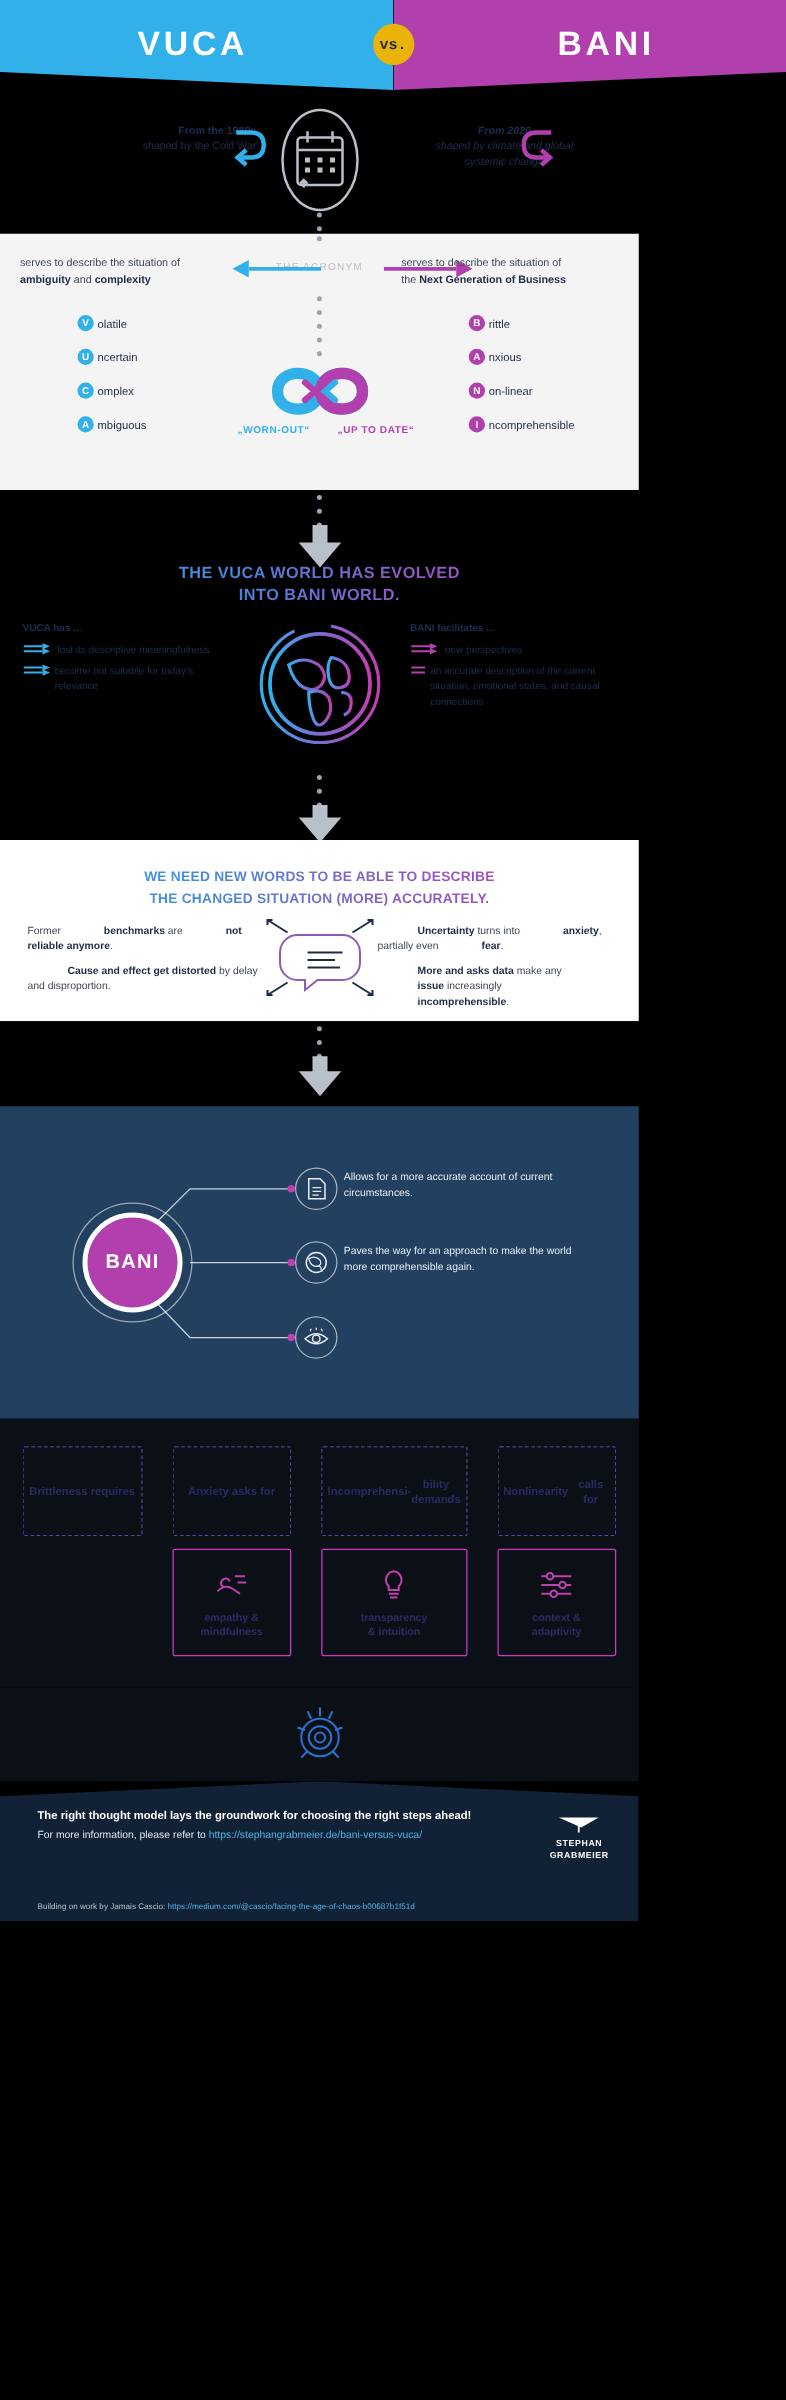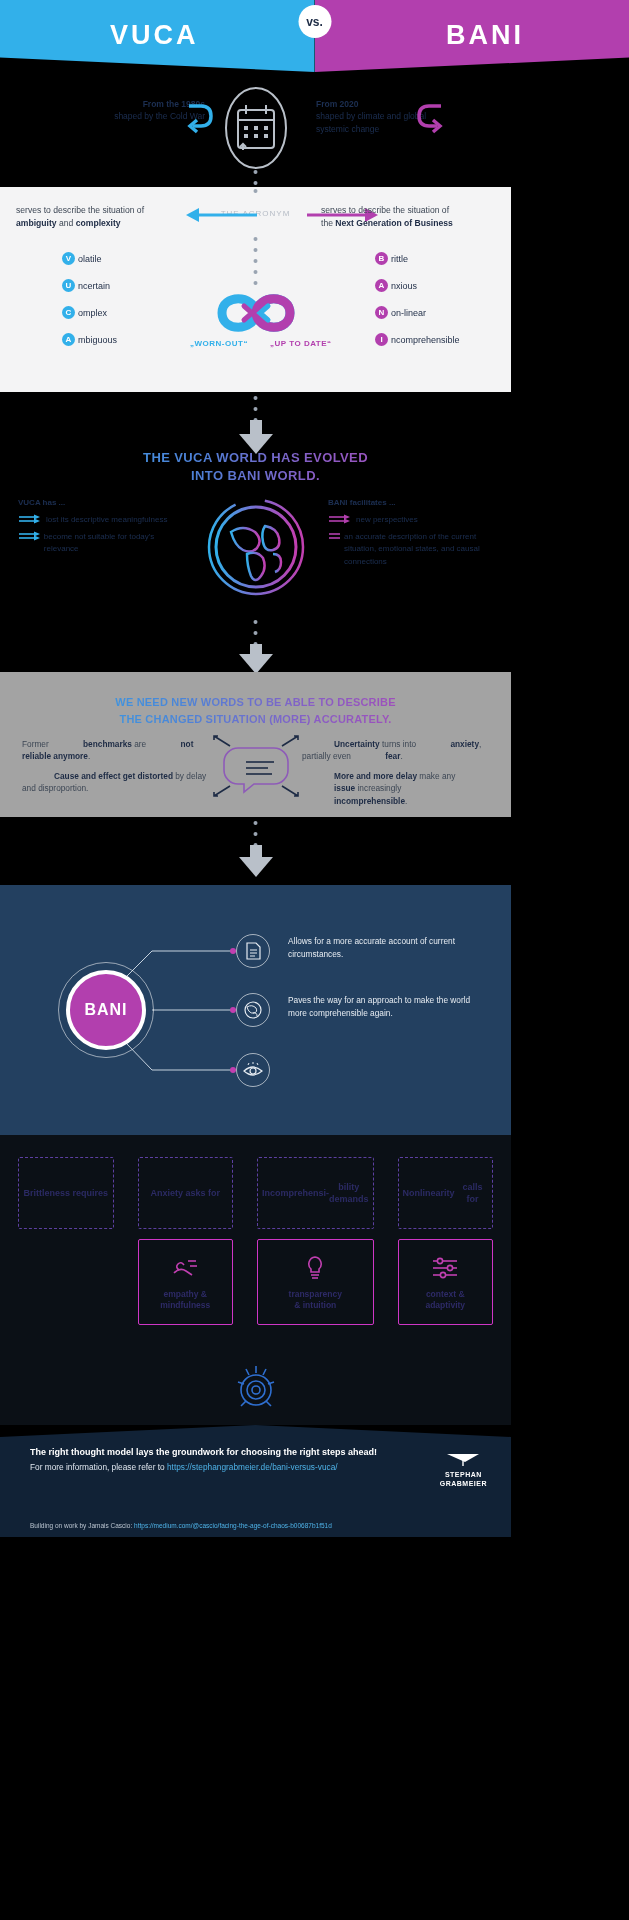--- a/index.html
+++ b/index.html
@@ -21,24 +21,24 @@
     clip-path: polygon(0 0, 100% 0, 100% 100%, 0 80%); }
   .hdr-right { right:0; background:#b23fae;
     clip-path: polygon(0 0, 100% 0, 100% 80%, 0 100%); }
   .hdr-title {
     position:absolute; top:20px; color:#fff; font-weight:bold;
     font-size:27px; letter-spacing:3px;
   }
   .hdr-title.l { left:110px; }
   .hdr-title.r { right:105px; }
   .vs-badge {
-    position:absolute; left:50%; top:5px; transform:translateX(-50%);
-    width:33px; height:33px; border-radius:50%; background:#ffffff;
+    position:absolute; left:50%; top:19px; transform:translateX(-50%);
+    width:33px; height:33px; border-radius:50%; background:#eab308;
     display:flex; align-items:center; justify-content:center;
-    color:#1d2b45; font-weight:bold; font-size:12px; z-index:5;
+    color:#1d2b45; font-weight:bold; font-size:12px; z-index:5;font-family:Liberation Mono, monospace;
   }
 
   
   .band-dark  { background:#000; position:relative; }
 
   .dots-v {
     position:absolute; left:50%; transform:translateX(-50%);
     width:5px; display:flex; flex-direction:column; gap:7px; align-items:center;
   }
   .dots-v i { width:4px; height:4px; border-radius:50%; background:#9aa4b2; display:block; }
@@ -50,21 +50,21 @@
   }
   .arrow-stem {
     position:absolute; left:50%; transform:translateX(-50%);
     width:12px; background:#b9c0c9;
   }
 
   
   .timeline { position:relative; height:115px; }
   .tl-text { position:absolute; font-size:8.5px; line-height:1.45; color:#1c2f52; }
   .tl-left  { left:55px;  top:26px; width:150px; text-align:right; }
-  .tl-right { right:20px; top:26px; width:175px; text-align:left; }
+  .tl-right { right:20px; top:26px; width:175px; text-align:center;font-style:italic; }
   .tl-text b { font-weight:bold; }
   .cal-wrap { position:absolute; left:50%; top:6px; transform:translateX(-50%); }
 
   
   .acronym { position:relative; height:205px; background:#f4f4f5; }
   .acr-desc { position:absolute; top:17px; font-size:8.6px; color:#3c4654; line-height:1.5; }
   .acr-desc.l { left:16px; width:175px; text-align:left; }
   .acr-desc.r { right:10px; width:180px; text-align:left; }
   .acr-desc b { color:#1d2b45; font-weight:bold; }
   .acr-mid {
@@ -101,21 +101,21 @@
     -webkit-background-clip:text; background-clip:text; color:transparent;
   }
   .globe-wrap { position:absolute; left:50%; top:100px; transform:translateX(-50%); }
   .evo-col { position:absolute; top:105px; font-size:8px; color:#1c2f52; line-height:1.55; }
   .evo-col.l { left:18px; width:160px; }
   .evo-col.r { right:8px; width:175px; }
   .evo-title { font-weight:bold; margin-bottom:5px; }
   .evo-row { display:flex; gap:4px; margin-bottom:4px; align-items:flex-start; }
 
   
-  .words { position:relative; height:145px; background:#a3a3a3; }
+  .words { position:relative; height:145px; background:#ffffff; }
   .words-head {
     position:absolute; top:22px; left:0; width:100%; text-align:center;
     font-size:11px; font-weight:bold; line-height:1.55; letter-spacing:.2px;
     background:linear-gradient(90deg,#2fa9e8 0%,#4a86d8 35%,#8a5cc4 62%,#b93fae 100%);
     -webkit-background-clip:text; background-clip:text; color:transparent;
   }
   .w-txt { position:absolute; font-size:8.3px; color:#3c4654; line-height:1.5; }
   .w-txt b { color:#1d2b45; font-weight:bold;padding-left:32px; }
   .w-tl { left:22px; top:66px; width:190px; }
   .w-bl { left:22px; top:98px; width:190px; }
@@ -134,21 +134,21 @@
   .bani-ring {
     position:absolute; left:58px; top:77px; width:96px; height:96px;
     border-radius:50%; border:1px solid rgba(255,255,255,.55);
   }
   .ben-node {
     position:absolute; left:236px; width:34px; height:34px; border-radius:50%;
     border:1px solid rgba(255,255,255,.6);
     display:flex;align-items:center;justify-content:center;
   }
   .ben-dot { position:absolute; left:230px; width:6px;height:6px;border-radius:50%;background:#c23fb0;}
-  .ben-txt { position:absolute; left:288px; font-size:8.3px; color:#e7ecf2; line-height:1.55; width:190px; }
+  .ben-txt { position:absolute; left:275px; font-size:8.3px; color:#e7ecf2; line-height:1.55; width:190px; }
 
   
   .grid4 { position:relative; height:215px; background:#0b1016; padding:22px 18px; }
   .g4-row { display:flex; gap:24px; }
   .g4-col { flex:1; }
   .g4-top {
     border:1px dashed #5c3fa0; border-radius:2px; height:72px;
     display:flex; align-items:center; justify-content:center; text-align:center;
     font-size:9px; font-weight:bold; color:#2b2a63; line-height:1.35; padding:4px;
   }
@@ -407,21 +407,21 @@
     <div class="w-txt w-tl">
       <span>Former </span><b>benchmarks</b><span> are </span><b>not reliable anymore</b><span>.</span>
     </div>
     <div class="w-txt w-bl">
       <b>Cause and effect get distorted</b><span> by delay and disproportion.</span>
     </div>
     <div class="w-txt w-tr">
       <b>Uncertainty</b><span> turns into </span><b>anxiety</b><span>, partially even </span><b>fear</b><span>.</span>
     </div>
     <div class="w-txt w-br">
-      <b>More and more delay</b><span> make any </span><b>issue</b><span> increasingly </span><b>incomprehensible</b><span>.</span>
+      <b>More and asks data</b><span> make any </span><b>issue</b><span> increasingly </span><b>incomprehensible</b><span>.</span>
     </div>
 
     <div class="bubble-wrap">
       <svg width="96" height="64" viewBox="0 0 96 64">
         <path d="M30 14 h36 a14 14 0 0 1 14 14 v8 a14 14 0 0 1 -14 14 h-20 l-10 8 v-8 h-6 a14 14 0 0 1 -14 -14 v-8 a14 14 0 0 1 14 -14 z" fill="none" stroke="#8e5bb8" stroke-width="1.6"></path>
         <line x1="38" y1="28" x2="66" y2="28" stroke="#1d2b45" stroke-width="1.6"></line>
         <line x1="38" y1="34" x2="60" y2="34" stroke="#1d2b45" stroke-width="1.6"></line>
         <line x1="38" y1="40" x2="64" y2="40" stroke="#1d2b45" stroke-width="1.6"></line>
         <path d="M22 12 L6 2 M10 2 L6 2 L6 6" stroke="#1d2b45" stroke-width="1.6" fill="none"></path>
         <path d="M74 12 L90 2 M86 2 L90 2 L90 6" stroke="#1d2b45" stroke-width="1.6" fill="none"></path>

